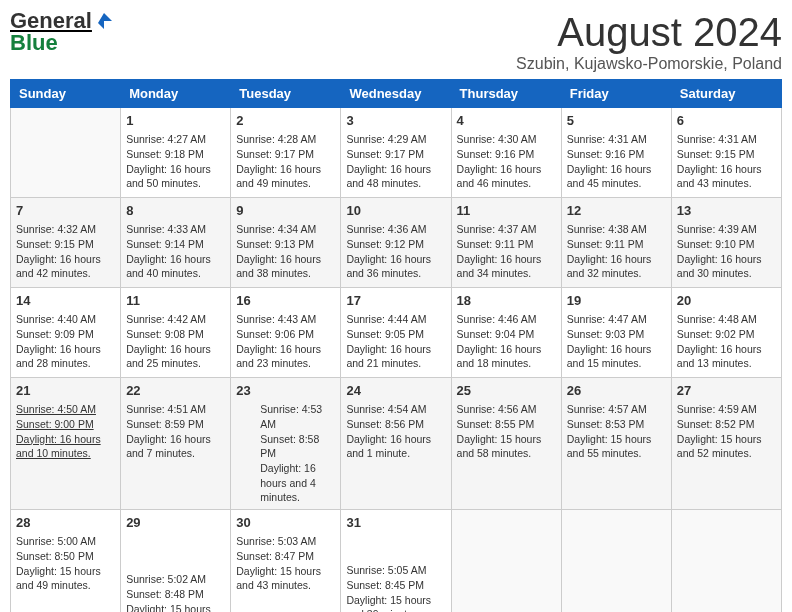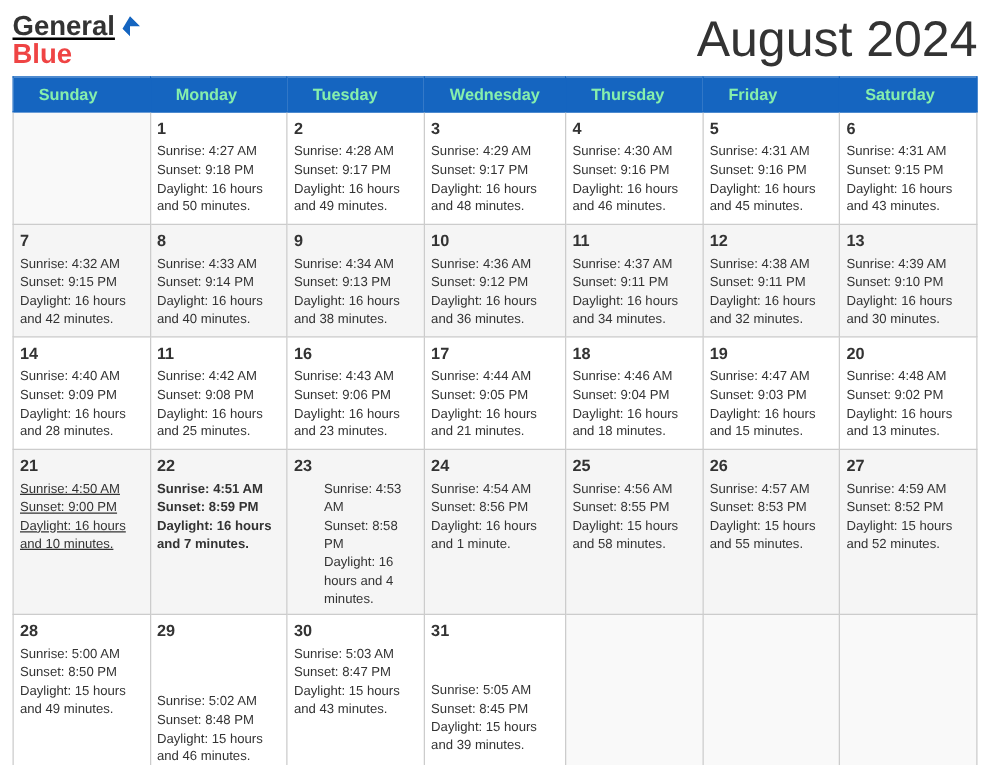--- a/index.html
+++ b/index.html
@@ -20,42 +20,42 @@
       display: flex;
       flex-direction: column;
       align-items: flex-start;
     }
     .logo-text {
       font-size: 22px;
       font-weight: bold;
       line-height: 1;
     }
     .logo-general { color: #333; }
-    .logo-blue { color: #ef4444; }
+    .logo-blue { color: #15803d; }
     .title-area {
       text-align: right;
     }
     .month-year {
       font-size: 40px;
       color: #333;
       font-weight: normal;
     }
     .location {
       font-size: 16px;
       color: #555;
     }
     table {
       width: 100%;
       border-collapse: collapse;
       font-size: 11px;
     }
     thead tr th {
       background-color: #1565c0;
-      color: #86efac;
-      padding: 6px 20px;
+      color: #ffffff;
+      padding: 6px 8px;
       text-align: left;
       font-size: 13px;
       font-weight: bold;
       border: 1px solid #1565c0;
     }
     tbody tr td {
       border: 1px solid #ccc;
       vertical-align: top;
       padding: 4px 5px;
       height: 90px;
@@ -91,20 +91,21 @@
     <div style="display:flex;align-items:center;gap:2px;text-decoration:underline;">
       <span class="logo-text logo-general">General</span>
       <svg width="20" height="20" viewBox="0 0 20 20">
         <path d="M10 2 L18 10 L10 10 L10 18 L4 12 Z" fill="#1565c0"></path>
       </svg>
     </div>
     <span class="logo-text logo-blue">Blue</span>
   </div>
   <div class="title-area">
     <div class="month-year">August 2024</div>
+    <div class="location">Szubin, Kujawsko-Pomorskie, Poland</div>
   </div>
 </div>
 
 <table>
   <thead>
     <tr>
     <th>Sunday</th>
         <th>Monday</th>
         <th>Tuesday</th>
         <th>Wednesday</th>
@@ -243,21 +244,21 @@
       </tr>
       <tr>
         <td>
           <span class="day-num">21</span>
           <div class="day-info" style="white-space: pre-line; text-decoration: underline;">Sunrise: 4:50 AM
 Sunset: 9:00 PM
 Daylight: 16 hours and 10 minutes.</div>
         </td>
         <td>
           <span class="day-num">22</span>
-          <div class="day-info" style="white-space: pre-line; font-weight: bold;">Sunrise: 4:51 AM
+          <div class="day-info" style="white-space: pre-line;">Sunrise: 4:51 AM
 Sunset: 8:59 PM
 Daylight: 16 hours and 7 minutes.</div>
         </td>
         <td>
           <span class="day-num">23</span>
           <div class="day-info" style="white-space: pre-line; margin-left: 24px;">Sunrise: 4:53 AM
 Sunset: 8:58 PM
 Daylight: 16 hours and 4 minutes.</div>
         </td>
         <td>

